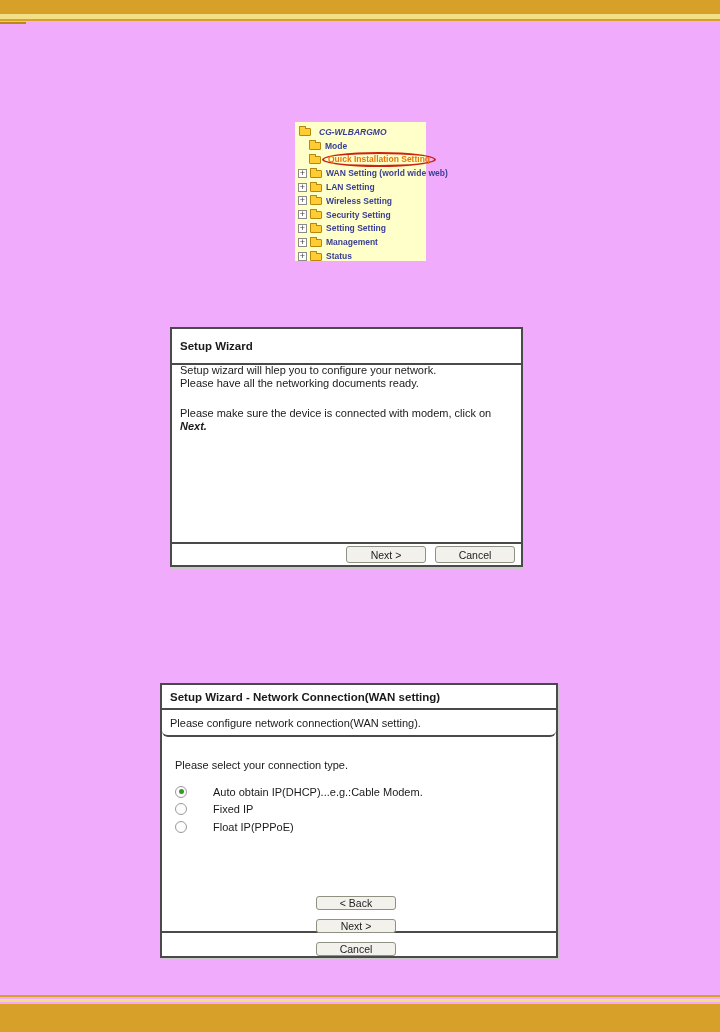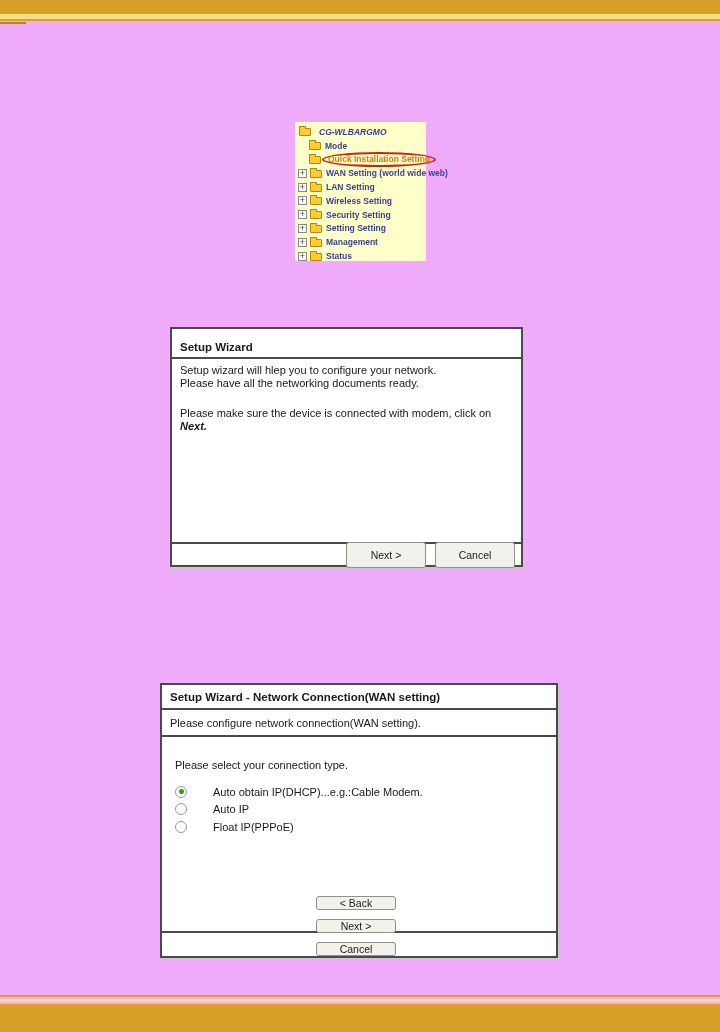--- a/index.html
+++ b/index.html
@@ -54,41 +54,42 @@
     background:#fff; border:2px solid var(--dialog-border);
     box-shadow:1px 2px 0 #c9c9c9;
     font-size:11px; color:#1a1a1a;
   }
   .dlg1 { left:170px; top:327px; width:353px; height:240px; }
   .dlg2 { left:160px; top:683px; width:398px; height:275px; }
   .dlg-title {
     display:flex; align-items:center; padding:0 8px;
     font-weight:bold; font-size:11.5px; border-bottom:2px solid var(--dialog-border);
   }
-  .dlg1 .dlg-title { height:23px;margin-top:7px; }
+  .dlg1 .dlg-title { height:36px; }
   .dlg2 .dlg-title { height:25px; }
   .dlg-subtitle {
     display:flex; align-items:center; padding:0 8px; height:27px;
     border-bottom:2px solid var(--dialog-border);
+    border-radius:6px;
   }
   .dlg-body { position:absolute; left:0; right:0; }
   .dlg1 .dlg-body { top:25px; bottom:23px; padding:10px 8px; line-height:13px; }
   .dlg2 .dlg-body { top:54px; bottom:25px; padding:20px 8px 16px 13px; }
   .para2 { margin-top:17px; }
   .em { font-weight:bold; font-style:italic; }
   .dlg-buttons {
     position:absolute; left:0; right:0; bottom:0;
     border-top:2px solid var(--dialog-border);
     display:flex; align-items:center; justify-content:flex-end;
     gap:9px; padding-right:6px;
   }
   .dlg1 .dlg-buttons { height:23px; }
   .dlg2 .dlg-buttons { height:25px;flex-direction:column; }
   .btn {
-    width:80px; height:26px; background:#f2f1ec;
+    width:80px; height:17px; background:#f2f1ec;
     border:1px solid #8f9183; border-radius:3px;
     font-family:"Liberation Sans", sans-serif; font-size:10.5px; color:#222;
     display:flex; align-items:center; justify-content:center; cursor:default;
   }
 
   
   .prompt { margin-bottom:12px; }
   .radio-row { display:flex; align-items:center; height:17.5px; }
   .radio {
     flex:0 0 12px; width:12px; height:12px; border-radius:50%;
@@ -181,21 +182,21 @@
     <div class="dlg-body">
       <div class="prompt">Please select your connection type.</div>
       <div class="radio-row">
         <span class="radio">
             <span class="dot"></span>
           </span>
         <span>Auto obtain IP(DHCP)...e.g.:Cable Modem.</span>
       </div>
       <div class="radio-row">
         <span class="radio"></span>
-        <span>Auto IP</span>
+        <span>Fixed IP</span>
       </div>
       <div class="radio-row">
         <span class="radio"></span>
         <span>Float IP(PPPoE)</span>
       </div>
     </div>
     <div class="dlg-buttons">
       <div class="btn">&lt; Back</div>
       <div class="btn">Next &gt;</div>
       <div class="btn">Cancel</div>

